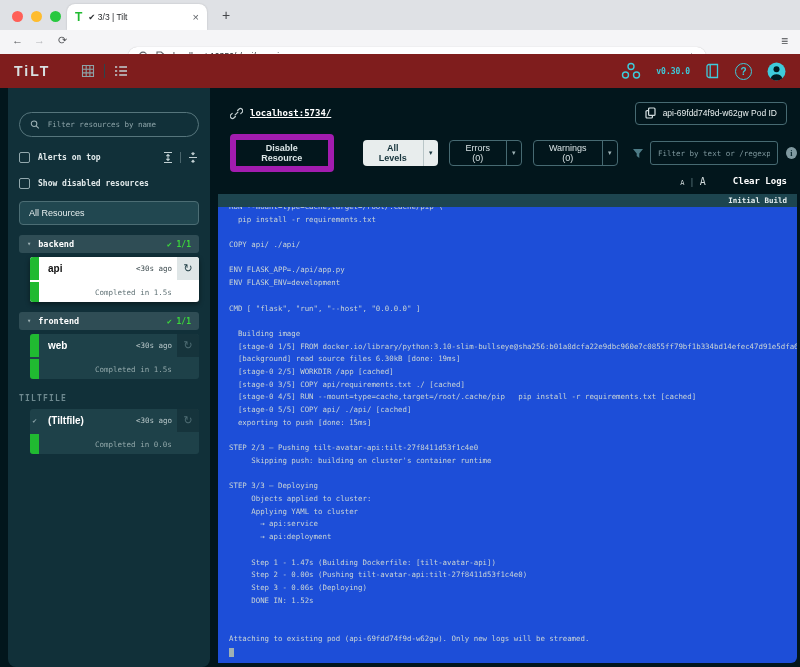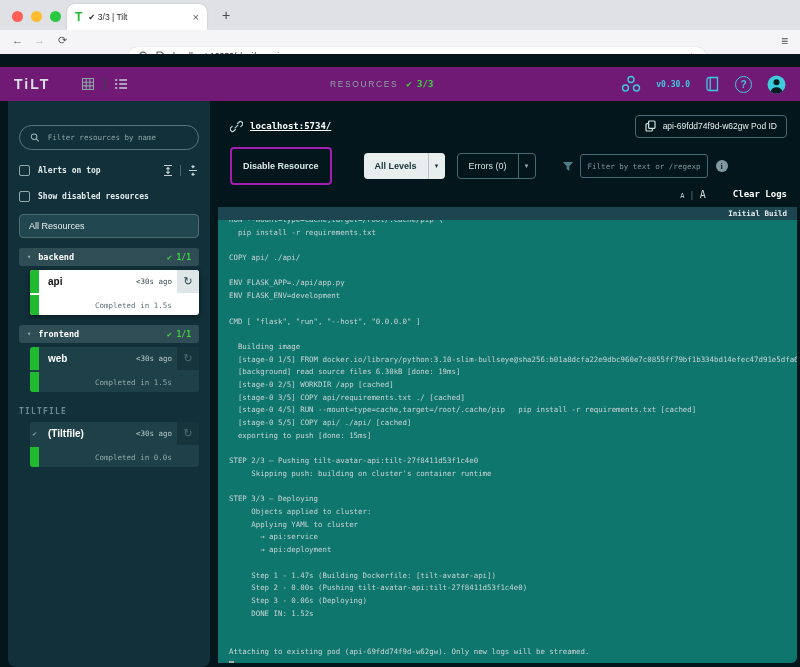--- a/index.html
+++ b/index.html
@@ -29,21 +29,21 @@
   .urlfield {
     position:absolute; left:128px; right:94px; top:17px; height:18px; background:#fefeff;
     border-radius:9px; display:flex; align-items:center; padding:0 10px; box-shadow:0 0 1px rgba(0,0,0,.25);
   }
   .urlfield .ico { display:flex; margin-right:8px; }
   .url-text { font-size:8.5px; color:#27292d; letter-spacing:.1px; }
   .star { margin-left:auto; font-size:10px; color:#5f6368; }
   .menu-ico { position:absolute; right:12px; top:4px; font-size:12px; color:#44464a; }
   
   .app { position:absolute; top:54px; left:0; right:0; bottom:0; background:#02161c; display:flex; flex-direction:column; }
-  .tilt-header { position:relative; height:34px; background:#701a75; display:flex; align-items:center; padding:0 14px; flex-shrink:0;margin-top:13px; }
+  .tilt-header { position:relative; height:34px; background:#7f1d1d; display:flex; align-items:center; padding:0 14px; flex-shrink:0; }
   .logo { font-weight:800; font-size:14px; letter-spacing:2px; color:#d8e0e1; margin-right:22px; }
   .view-btn { display:flex; align-items:center; padding:0 9px; height:18px; }
   .hdr-divider { width:1px; height:14px; background:#2a464d; }
   .hdr-center { position:absolute; left:330px; top:0; height:34px; display:flex; align-items:center; gap:8px; }
   .res-label { color:#8da3a7; font-size:8.5px; letter-spacing:1.6px; }
   .res-status { color:#3bd93b; font-size:9px; font-weight:bold; font-family:"DejaVu Sans Mono", monospace; }
   .hdr-right { margin-left:auto; display:flex; align-items:center; gap:15px; }
   .version { color:#3ecbdb; font-size:8px; font-weight:bold; font-family:"DejaVu Sans Mono", monospace; }
   .help-circle { width:17px; height:17px; border:1.4px solid #3ecbdb; border-radius:50%; color:#3ecbdb;
     font-size:10px; font-weight:bold; display:flex; align-items:center; justify-content:center; }
@@ -88,21 +88,21 @@
   .tiltfile-label { margin-top:15px; font-size:8px; font-weight:bold; color:#6e898f; letter-spacing:1.2px; }
   
   .main { flex:1; margin:0 3px 4px 8px; display:flex; flex-direction:column; min-width:0; }
   .endpoint-row { height:50px; display:flex; align-items:center; padding:0 10px 0 12px; flex-shrink:0; }
   .endpoint { font-family:"DejaVu Sans Mono", monospace; font-weight:bold; font-size:9px; color:#fff;
     text-decoration:underline; margin-left:7px; }
   .pod-btn { margin-left:auto; border:1px solid #476a72; border-radius:4px; height:23px;
     display:flex; align-items:center; gap:7px; padding:0 9px; background:transparent; }
   .pod-label { font-size:8.5px; color:#e8efef; }
   .toolbar { height:30px; display:flex; align-items:center; padding-left:12px; flex-shrink:0; }
-  .btn-outline { height:38px; border:2px solid #a21caf; border-radius:4px; display:flex; align-items:center;
+  .btn-outline { height:38px; border:6px solid #a21caf; border-radius:4px; display:flex; align-items:center;
     padding:12px 11px; color:#dce6e7; font-size:9px; font-weight:600; background:transparent; }
   .seg { display:flex; height:26px; border-radius:4px; overflow:hidden; }
   .seg.light { background:#e8eded; }
   .seg.light .seg-main { color:#16343c; font-weight:bold; }
   .seg.light .seg-caret { color:#16343c; border-left:1px solid #b9c6c8; }
   .seg.dark { border:1px solid #476a72; }
   .seg-main { display:flex; align-items:center; padding:0 11px; font-size:9px; color:#d7e1e3; }
   .seg-caret { width:17px; display:flex; align-items:center; justify-content:center; font-size:7px;
     color:#9fb3b6; border-left:1px solid #476a72; }
   .log-filter { display:flex; align-items:center; margin-left:14px; gap:6px; }
@@ -110,21 +110,21 @@
     outline:none; padding:0 7px; font-family:"DejaVu Sans Mono", monospace; font-size:7.5px; color:#d7e2e4; }
   .log-filter input::placeholder { color:#7f989e; }
   .info-dot { width:12px; height:12px; border-radius:50%; background:#8099a0; color:#0b2930;
     font-size:8px; font-weight:bold; display:flex; align-items:center; justify-content:center;
     font-family:"Liberation Serif", serif; margin-left:8px; }
   .logctl { height:26px; display:flex; align-items:center; justify-content:flex-end; padding-right:10px; gap:12px; flex-shrink:0; }
   .font-btns { display:flex; align-items:baseline; gap:5px; color:#cfd9da; font-family:"DejaVu Sans Mono", monospace; }
   .font-small { font-size:7px; } .font-large { font-size:10px; }
   .font-sep { color:#5e7a80; font-size:9px; }
   .clear-logs { font-family:"DejaVu Sans Mono", monospace; font-weight:bold; font-size:9px; color:#fff;padding-left:15px; }
-  .logpane { flex:1; background:#0f766e; border-radius:0 0 6px 0; display:flex; flex-direction:column; overflow:hidden; min-height:0; }
+  .logpane { flex:1; background:#1d4ed8; border-radius:0 0 6px 0; display:flex; flex-direction:column; overflow:hidden; min-height:0; }
   .build-bar { height:13px; background:#1d454f; display:flex; align-items:center; justify-content:flex-end;
     padding-right:10px; font-family:"DejaVu Sans Mono", monospace; font-size:7.5px; font-weight:bold;
     color:#e3ecee; flex-shrink:0; }
   .logbody { flex:1; overflow:hidden; padding:0 2px 0 11px; }
   .loglines { margin-top:-6px; font-family:"DejaVu Sans Mono", monospace; font-size:7.4px; line-height:12.7px;
     color:#c9d4d6; }
   .log-line { white-space:pre; min-height:12.7px; }
   .cursor { width:5px; height:9px; background:#9fb0b3; margin-top:3px; }
   svg { display:block; }
 </style>
@@ -175,24 +175,20 @@
       <span class="view-btn">
         <svg width="14" height="14" viewBox="0 0 14 14">
             <path d="M1.5 1.5h11v11h-11z M1.5 5.2h11 M1.5 8.9h11 M5.2 1.5v11 M8.9 1.5v11" fill="none" stroke="#8da2a7" stroke-width="1.1"></path>
           </svg>
       </span>
       <span class="hdr-divider"></span>
       <span class="view-btn">
         <svg width="14" height="14" viewBox="0 0 14 14">
             <path d="M1 3h2.2 M5.2 3H13 M1 7h2.2 M5.2 7H13 M1 11h2.2 M5.2 11H13" fill="none" stroke="#c2d0d3" stroke-width="1.5"></path>
           </svg>
-      </span>
-      <span class="hdr-center">
-        <span class="res-label">RESOURCES</span>
-        <span class="res-status">✔ 3/3</span>
       </span>
       <span class="hdr-right">
         <span>
           <svg width="20" height="18" viewBox="0 0 20 18">
               <g fill="none" stroke="#3ecbdb" stroke-width="1.4">
                 <circle cx="10" cy="4.5" r="3"></circle>
                 <circle cx="4.5" cy="13" r="3"></circle>
                 <circle cx="15.5" cy="13" r="3"></circle>
               </g>
             </svg>
@@ -328,20 +324,24 @@
           <span class="seg light">
             <button class="seg-main" style="background:transparent;border:none">All Levels</button>
             <span class="seg-caret">▾</span>
           </span>
           <span style="width:12px"></span>
           <span class="seg dark">
             <button class="seg-main" style="background:transparent;border:none">Errors (0)</button>
             <span class="seg-caret">▾</span>
           </span>
           <span style="width:12px"></span>
+          <span class="seg dark">
+            <button class="seg-main" style="background:transparent;border:none">Warnings (0)</button>
+            <span class="seg-caret">▾</span>
+          </span>
           <span class="log-filter">
             <svg width="12" height="11" viewBox="0 0 12 11">
                 <path d="M1 1h10L7.3 5.5V10L4.7 8V5.5z" fill="#4d7b86"></path>
               </svg>
             <input type="text" placeholder="Filter by text or /regexp/" style="">
           </span>
           <span class="info-dot">i</span>
         </div>
 
         <div class="logctl">

